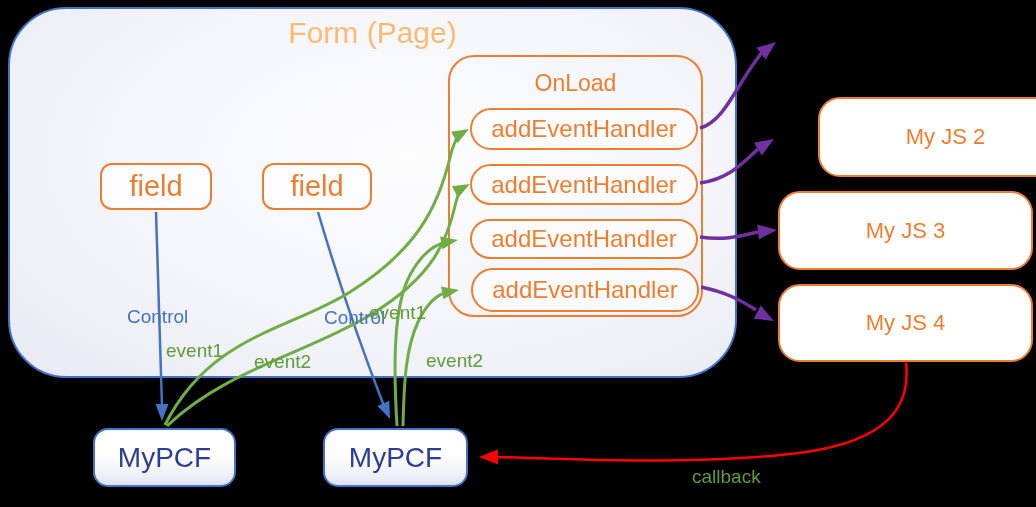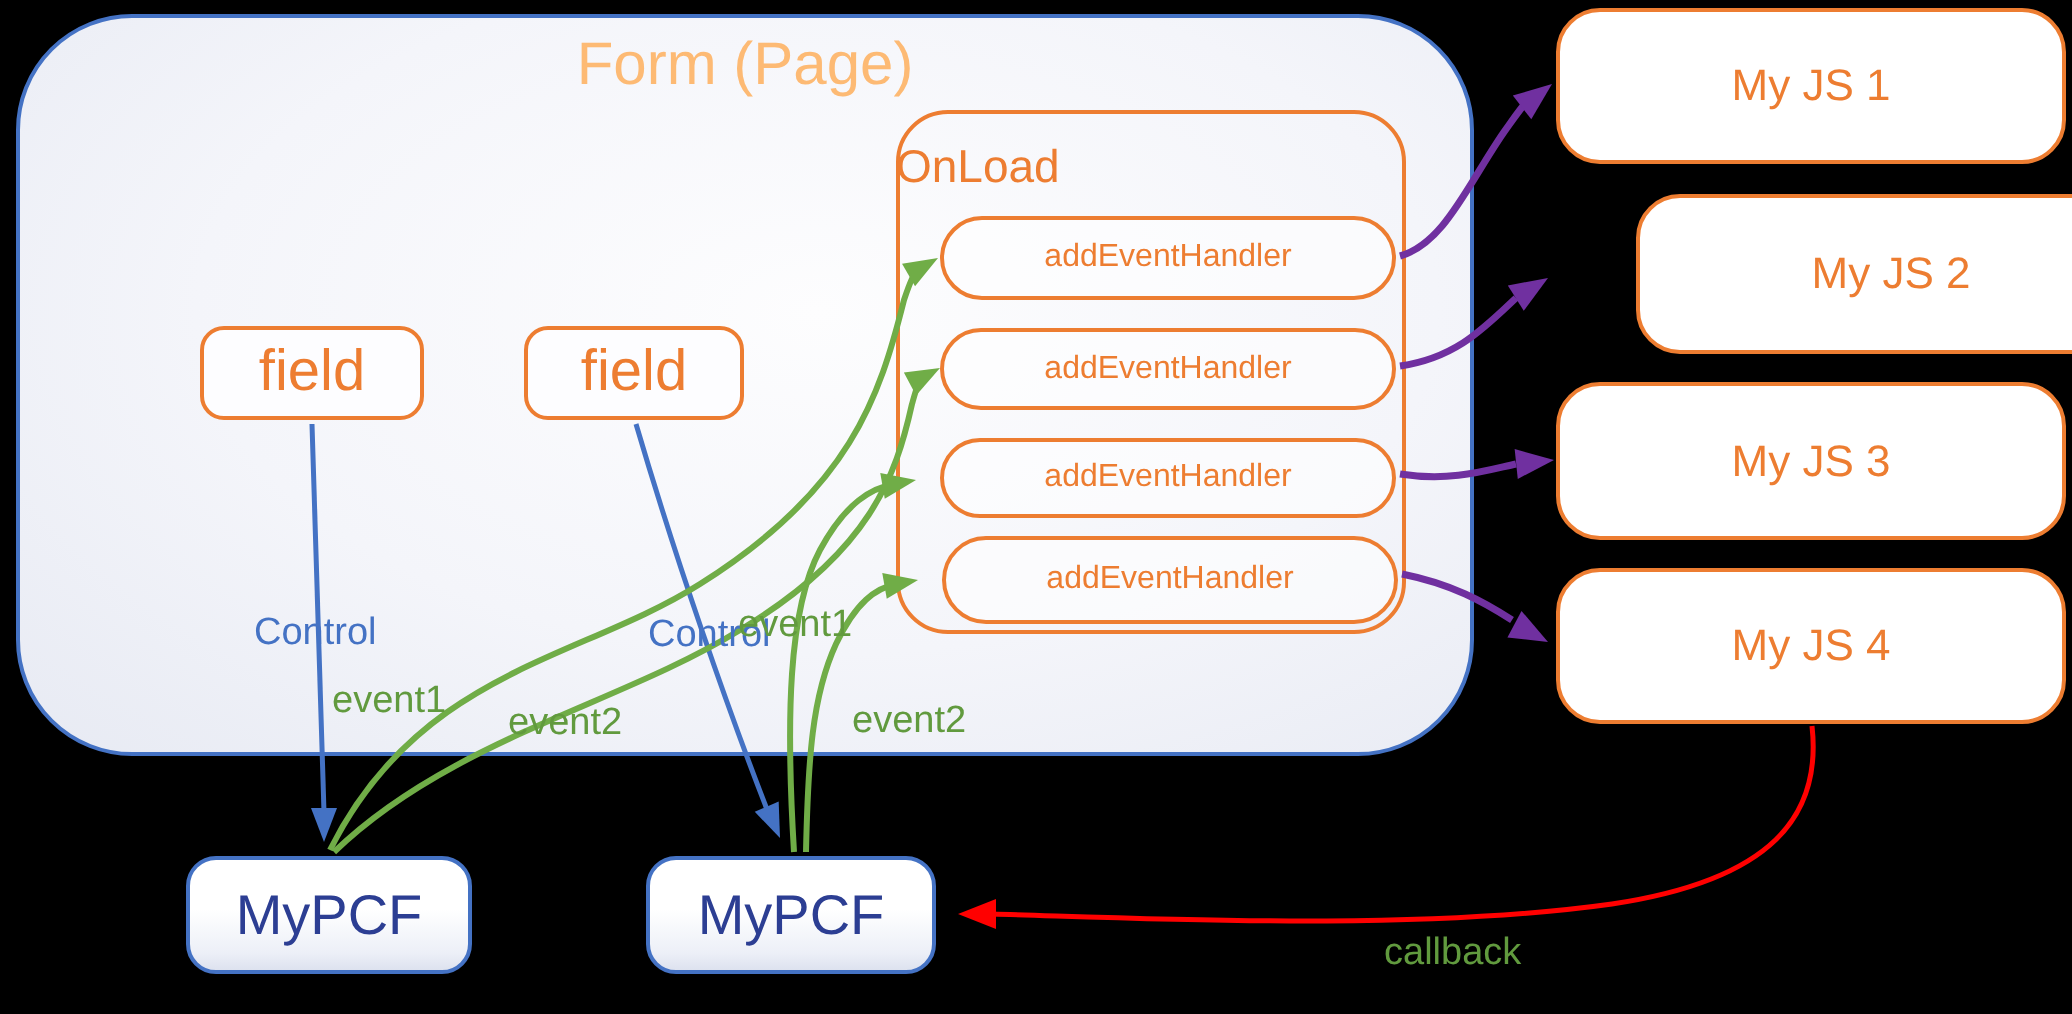--- a/index.html
+++ b/index.html
@@ -25,26 +25,26 @@
     color:#ED7D31;font-size:29px;z-index:2;
   }
   .field-1{left:100px;top:163px;width:112px;height:47px;}
   .field-2{left:262px;top:163px;width:110px;height:47px;}
 
   .onload-box{
     position:absolute;left:448px;top:55px;width:255px;height:262px;
     border:2.5px solid #ED7D31;border-radius:26px;z-index:2;
   }
   .onload-title{
-    position:absolute;left:448px;top:70px;width:255px;
+    position:absolute;left:448px;top:70px;width:255px;text-align:center;
     color:#ED7D31;font-size:23px;z-index:3;
   }
   .pill{
     border:2.5px solid #ED7D31;border-radius:22px;background:rgba(255,255,255,0.55);
-    color:#ED7D31;font-size:16px;z-index:3;white-space:nowrap;
+    color:#ED7D31;font-size:24px;z-index:3;white-space:nowrap;
   }
   .pill-1{left:470px;top:108px;width:228px;height:42px;}
   .pill-2{left:470px;top:164px;width:228px;height:41px;}
   .pill-3{left:470px;top:219px;width:228px;height:40px;}
   .pill-4{left:471px;top:268px;width:228px;height:44px;}
 
   .js-box{
     border:2.5px solid #ED7D31;border-radius:22px;background:#ffffff;
     color:#ED7D31;font-size:22px;z-index:2;
   }
@@ -86,21 +86,20 @@
   <div class="node field field-2">field</div>
 
   <div class="onload-box"></div>
   <div class="onload-title">OnLoad</div>
 
   <div class="node pill pill-1">addEventHandler</div>
   <div class="node pill pill-2">addEventHandler</div>
   <div class="node pill pill-3">addEventHandler</div>
   <div class="node pill pill-4">addEventHandler</div>
 
-  <div class="node js-box js-1">My JS 1</div>
   <div class="node js-box js-2">My JS 2</div>
   <div class="node js-box js-3">My JS 3</div>
   <div class="node js-box js-4">My JS 4</div>
 
   <div class="node pcf-box pcf-1">MyPCF</div>
   <div class="node pcf-box pcf-2">MyPCF</div>
 
   <div class="edge-label lbl-blue lbl-control-1">Control</div>
   <div class="edge-label lbl-blue lbl-control-2">Control</div>
   <div class="edge-label lbl-green lbl-event1-1">event1</div>

